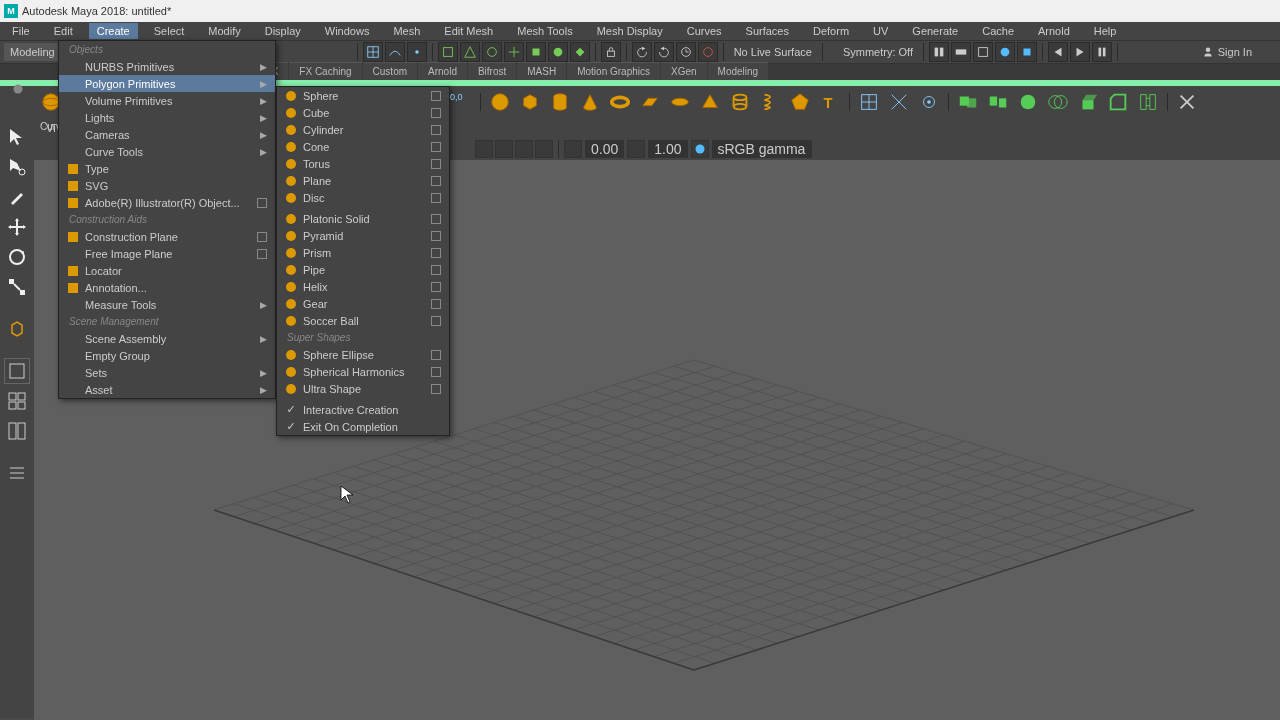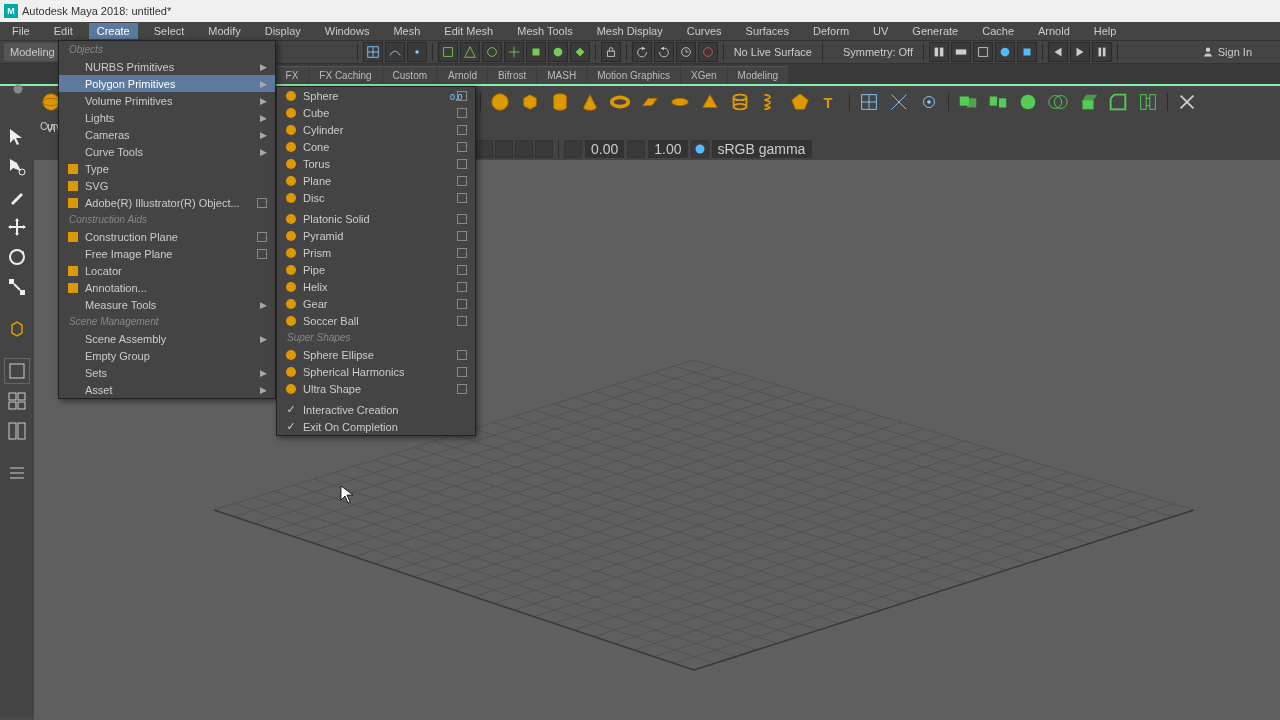--- a/index.html
+++ b/index.html
@@ -15,21 +15,21 @@
 .menubar .mitem.active { background: #5b7a9e; color: #fff; }
 
 
 .shelfrow1 { height: 24px; background: #444; display: flex; align-items: center; border-top: 1px solid #333; border-bottom: 1px solid #333; }
 .dropdown { background: #555; color: #ccc; font-size: 11px; padding: 2px 18px 2px 6px; margin-left: 4px; height: 18px; line-height: 14px; position: relative; }
 .toolbtn { width: 20px; height: 20px; background: #3a3a3a; margin: 0 1px; display: inline-flex; align-items: center; justify-content: center; border: 1px solid #2a2a2a; }
 .toolbtn svg { width: 14px; height: 14px; }
 .sep { width: 1px; height: 18px; background: #2a2a2a; margin: 0 4px; }
 
 
-.moduletabs { height: 22px; background: #3a3a3a; display: flex; align-items: flex-end; padding-left: 88px; border-bottom: 2px solid #86efac; }
+.moduletabs { height: 22px; background: #3a3a3a; display: flex; align-items: flex-end; padding-left: 68px; border-bottom: 6px solid #86efac; }
 .mtab { color: #bbb; font-size: 10px; padding: 3px 10px; background: #444; margin-right: 1px; border-top: 1px solid #555; }
 
 
 .shelficons { height: 32px; background: #444; display: flex; align-items: center; padding-left: 36px; }
 .shelficon { width: 28px; height: 28px; margin: 0 1px; display: inline-flex; align-items: center; justify-content: center; }
 .shelficon svg { width: 22px; height: 22px; }
 
 
 .leftbox { position: absolute; left: 0; top: 118px; width: 34px; background: #444; height: 600px; display: flex; flex-direction: column; align-items: center; padding-top: 4px; }
 .leftbox .tbtn { width: 26px; height: 26px; margin: 2px 0; display: flex; align-items: center; justify-content: center; }
@@ -49,21 +49,21 @@
 .dm-header { color: #888; padding: 3px 10px; font-size: 10px; font-style: italic; }
 .dm-item { display: flex; align-items: center; padding: 2px 8px 2px 6px; height: 17px; position: relative; }
 .dm-item .dmicon { width: 16px; display: flex; justify-content: center; margin-right: 4px; }
 .dm-item .dmtext { flex: 1; }
 .dm-item .dmbox { width: 10px; height: 10px; border: 1px solid #888; margin-left: 6px; }
 .dm-item .dmarrow { margin-left: 6px; color: #aaa; font-size: 9px; }
 .dm-item.hl { background: #5b7a9e; color: #fff; }
 .dm-item .check { width: 16px; text-align: center; margin-right: 4px; color: #ccc; }
 
 #menu1 { left: 58px; top: 40px; width: 218px; }
-#menu2 { left: 276px; top: 86px; width: 200px; }
+#menu2 { left: 276px; top: 86px; width: 174px; }
 
 
 .cursor { position: absolute; left: 340px; top: 485px; width: 14px; height: 20px; pointer-events: none; }
 .cursor svg { width: 14px; height: 20px; }
 
 .txt { font-size: 11px; color: #ccc; }
 </style>
 </head>
 <body>
 

